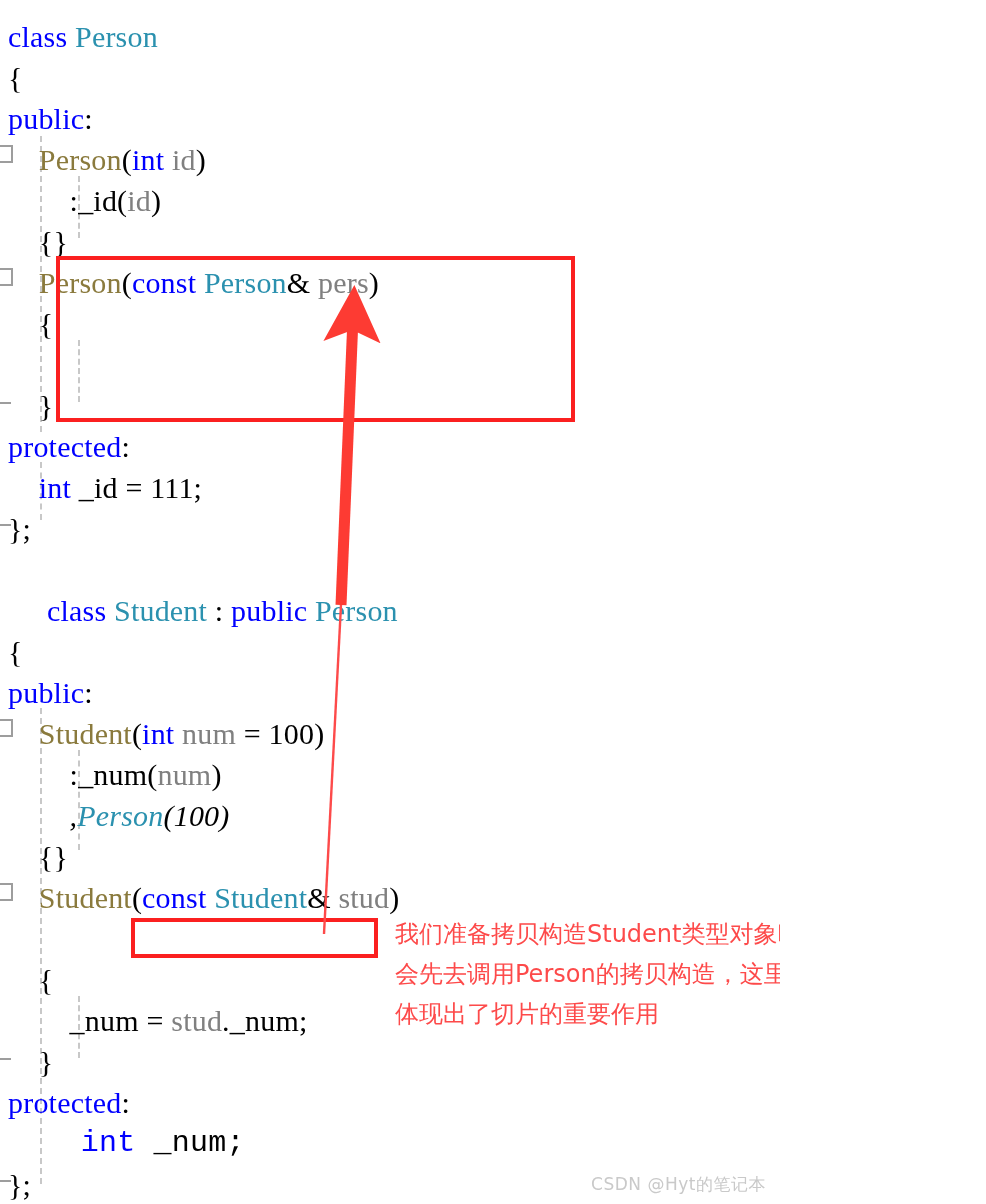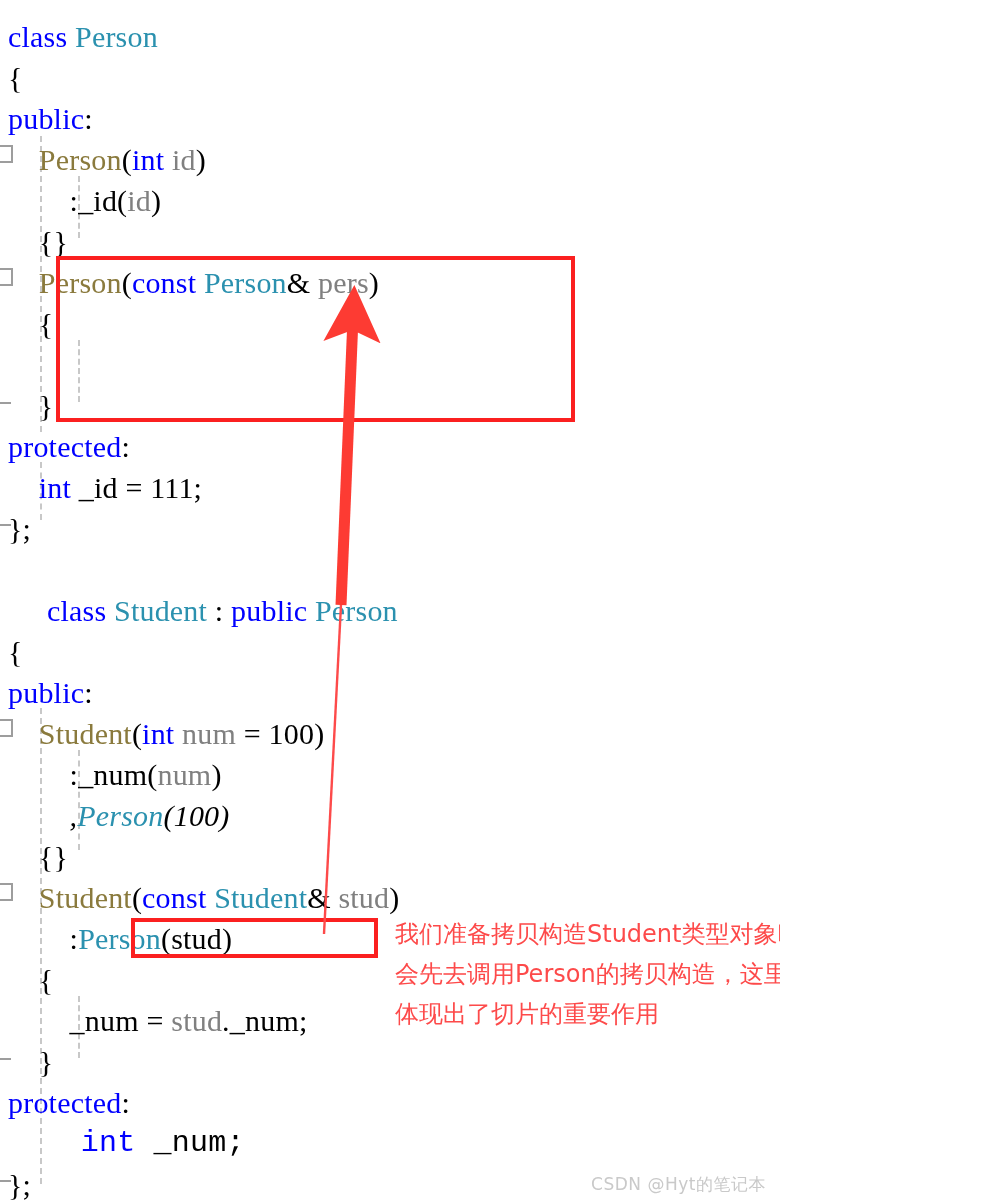--- a/index.html
+++ b/index.html
@@ -138,21 +138,20 @@
       <div class="code-line" style="top: 508px; left: 8px;"><span class="tok plain">};</span></div>
       <div class="code-line" style="top: 549px; left: 8px;"><span class="tok plain"></span></div>
       <div class="code-line" style="top: 590px; left: 8px; margin-left: 39px;"><span class="tok kw">class </span><span class="tok type">Student</span><span class="tok plain"> : </span><span class="tok kw">public</span><span class="tok plain"> </span><span class="tok type">Person</span></div>
       <div class="code-line" style="top: 631px; left: 8px;"><span class="tok plain">{</span></div>
       <div class="code-line" style="top: 672px; left: 8px;"><span class="tok kw">public</span><span class="tok plain">:</span></div>
       <div class="code-line" style="top: 713px; left: 8px;"><span class="tok plain">    </span><span class="tok fn">Student</span><span class="tok plain">(</span><span class="tok kw">int</span><span class="tok plain"> </span><span class="tok var">num</span><span class="tok plain"> = 100)</span></div>
       <div class="code-line" style="top: 754px; left: 8px;"><span class="tok plain">        :_num(</span><span class="tok var">num</span><span class="tok plain">)</span></div>
       <div class="code-line" style="top: 795px; left: 8px; font-style: italic;"><span class="tok plain">        ,</span><span class="tok type">Person</span><span class="tok plain">(100)</span></div>
       <div class="code-line" style="top: 836px; left: 8px;"><span class="tok plain">    {}</span></div>
       <div class="code-line" style="top: 877px; left: 8px;"><span class="tok plain">    </span><span class="tok fn">Student</span><span class="tok plain">(</span><span class="tok kw">const</span><span class="tok plain"> </span><span class="tok type">Student</span><span class="tok plain">&amp;</span><span class="tok plain"> </span><span class="tok var">stud</span><span class="tok plain">)</span></div>
-      <div class="code-line" style="top: 918px; left: 8px;"><span class="tok plain">        :</span><span class="tok type">Person</span><span class="tok plain">(stud)</span></div>
       <div class="code-line" style="top: 959px; left: 8px;"><span class="tok plain">    {</span></div>
       <div class="code-line" style="top: 1000px; left: 8px;"><span class="tok plain">        _num = </span><span class="tok var">stud</span><span class="tok plain">._num;</span></div>
       <div class="code-line" style="top: 1041px; left: 8px;"><span class="tok plain">    }</span></div>
       <div class="code-line" style="top: 1082px; left: 8px;"><span class="tok kw">protected</span><span class="tok plain">:</span></div>
       <div class="code-line" style="top: 1123px; left: 8px; font-family: Liberation Mono, monospace;"><span class="tok plain">    </span><span class="tok kw">int</span><span class="tok plain"> _num;</span></div>
       <div class="code-line" style="top: 1164px; left: 8px;"><span class="tok plain">};</span></div>
       <div class="red-box" style="left: 56px; top: 256px; width: 519px; height: 166px;"></div>
       <div class="red-box" style="left: 131px; top: 918px; width: 247px; height: 40px;"></div>
     </div>
 

